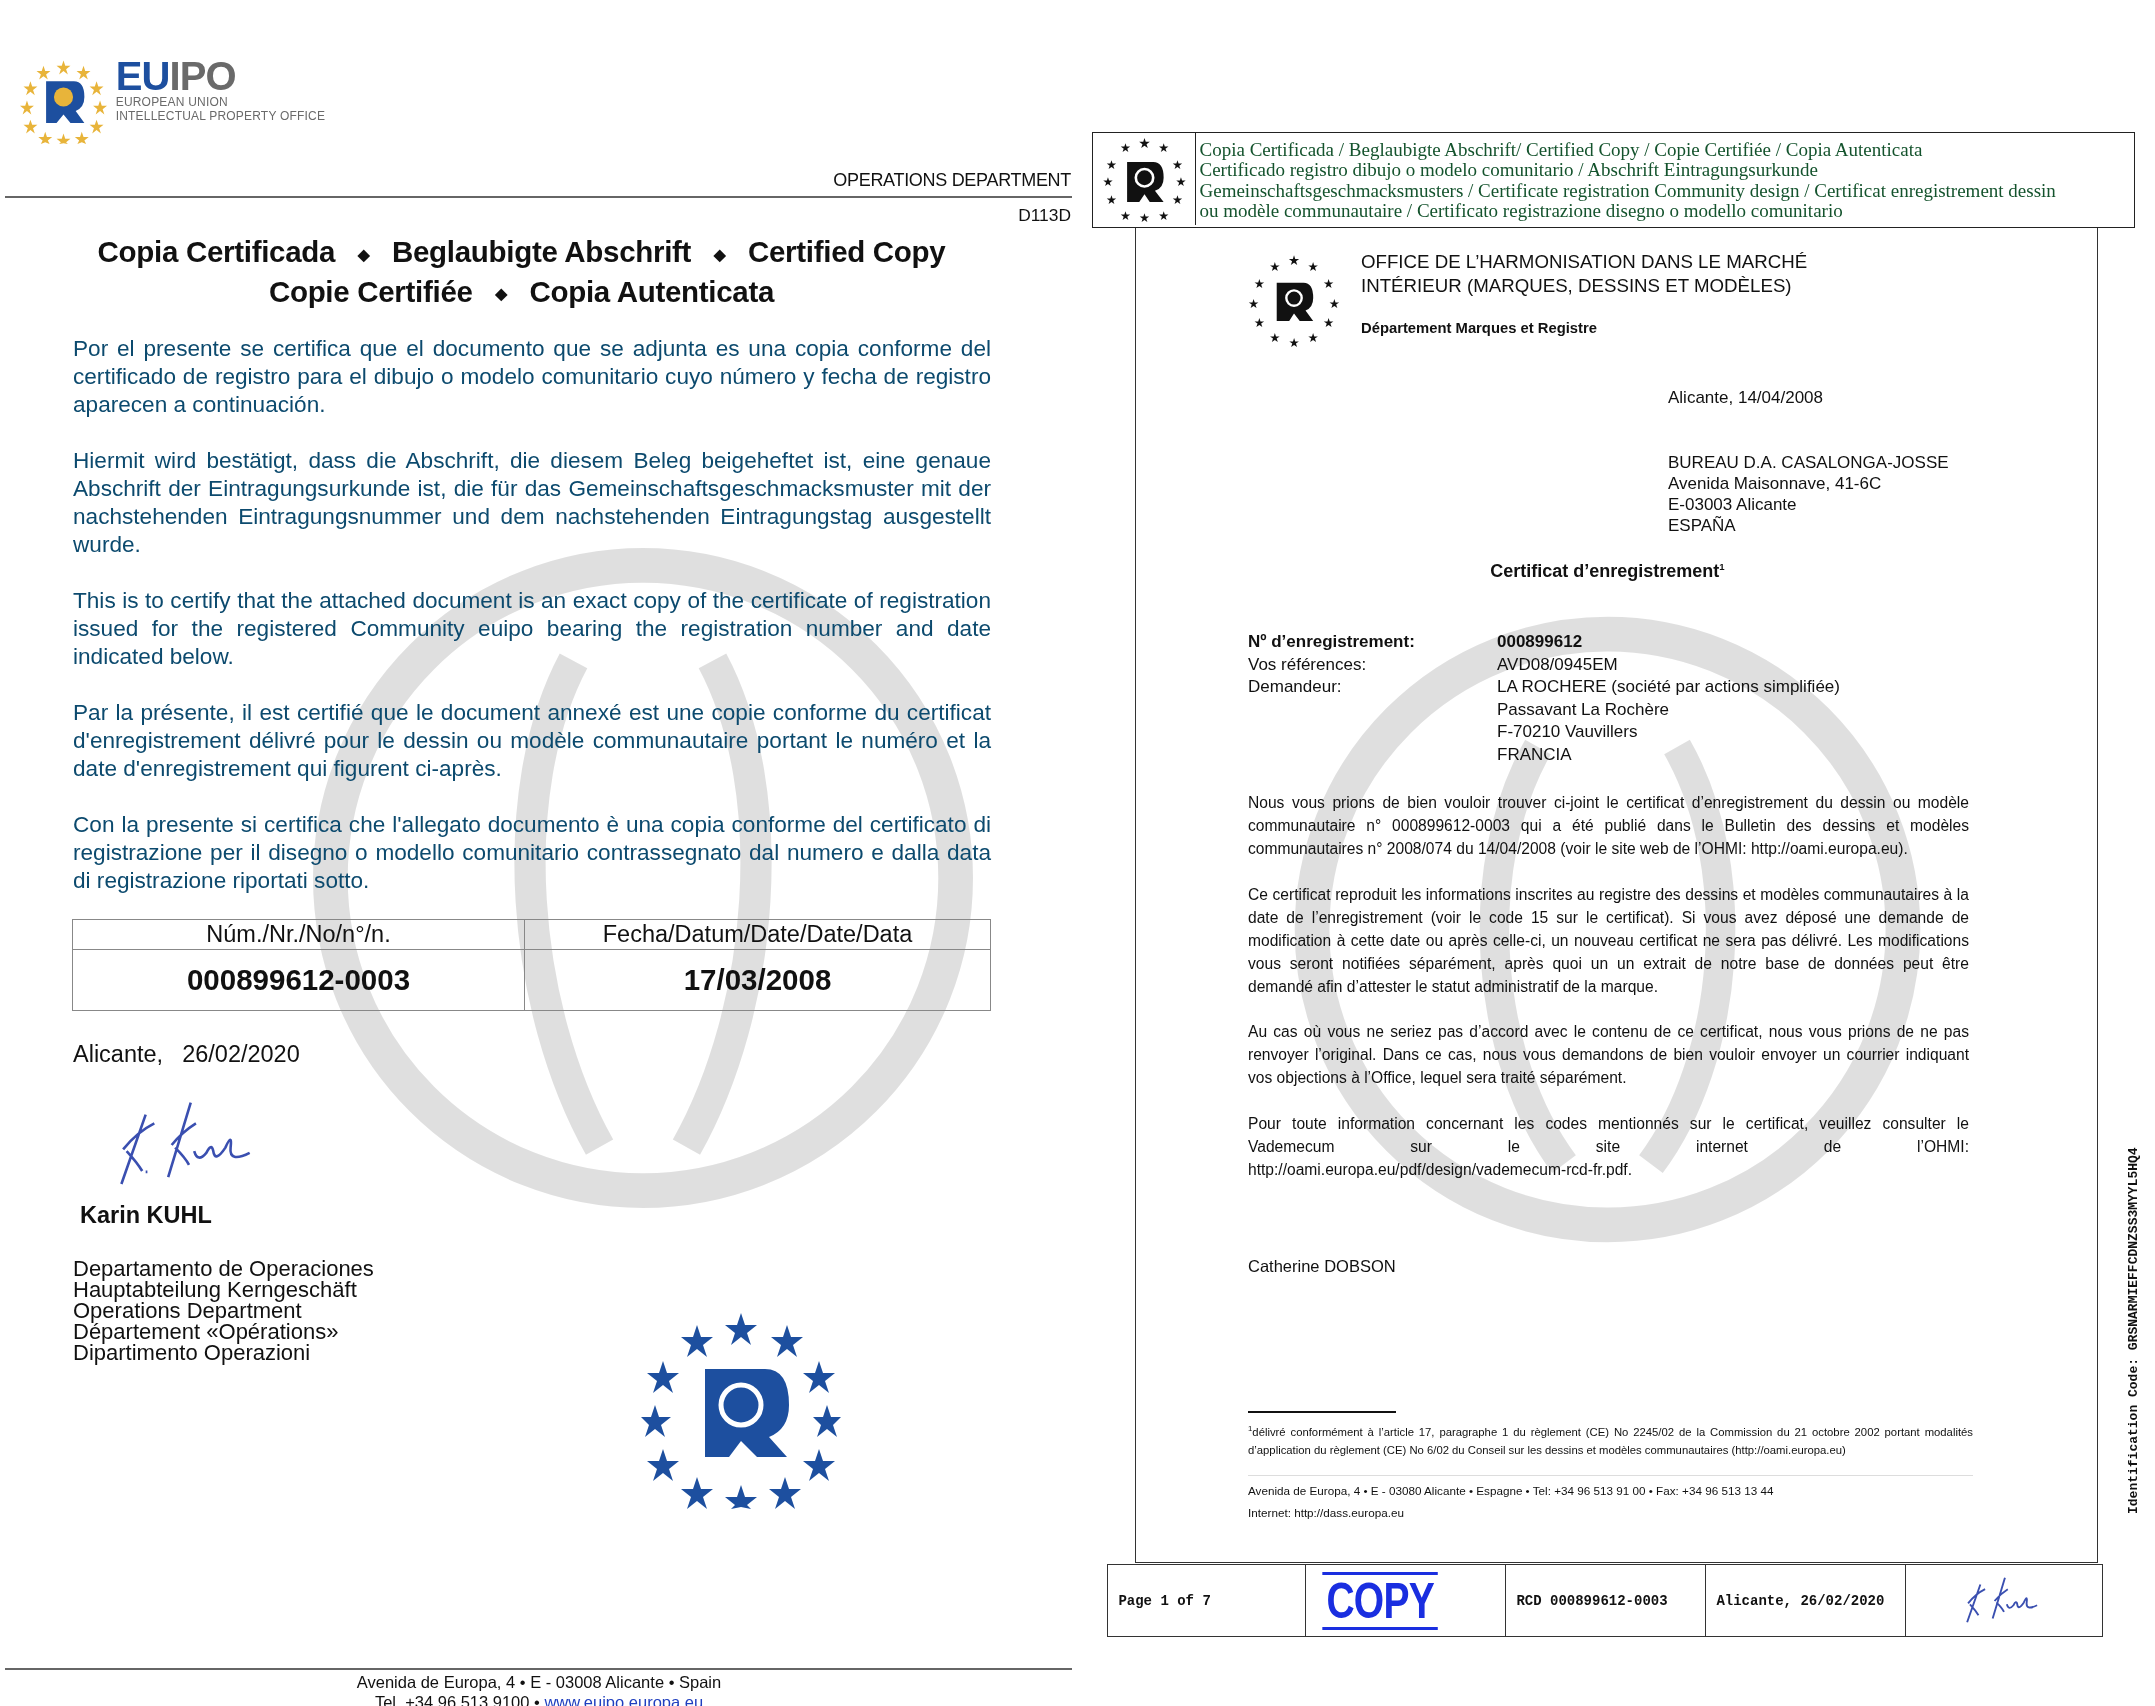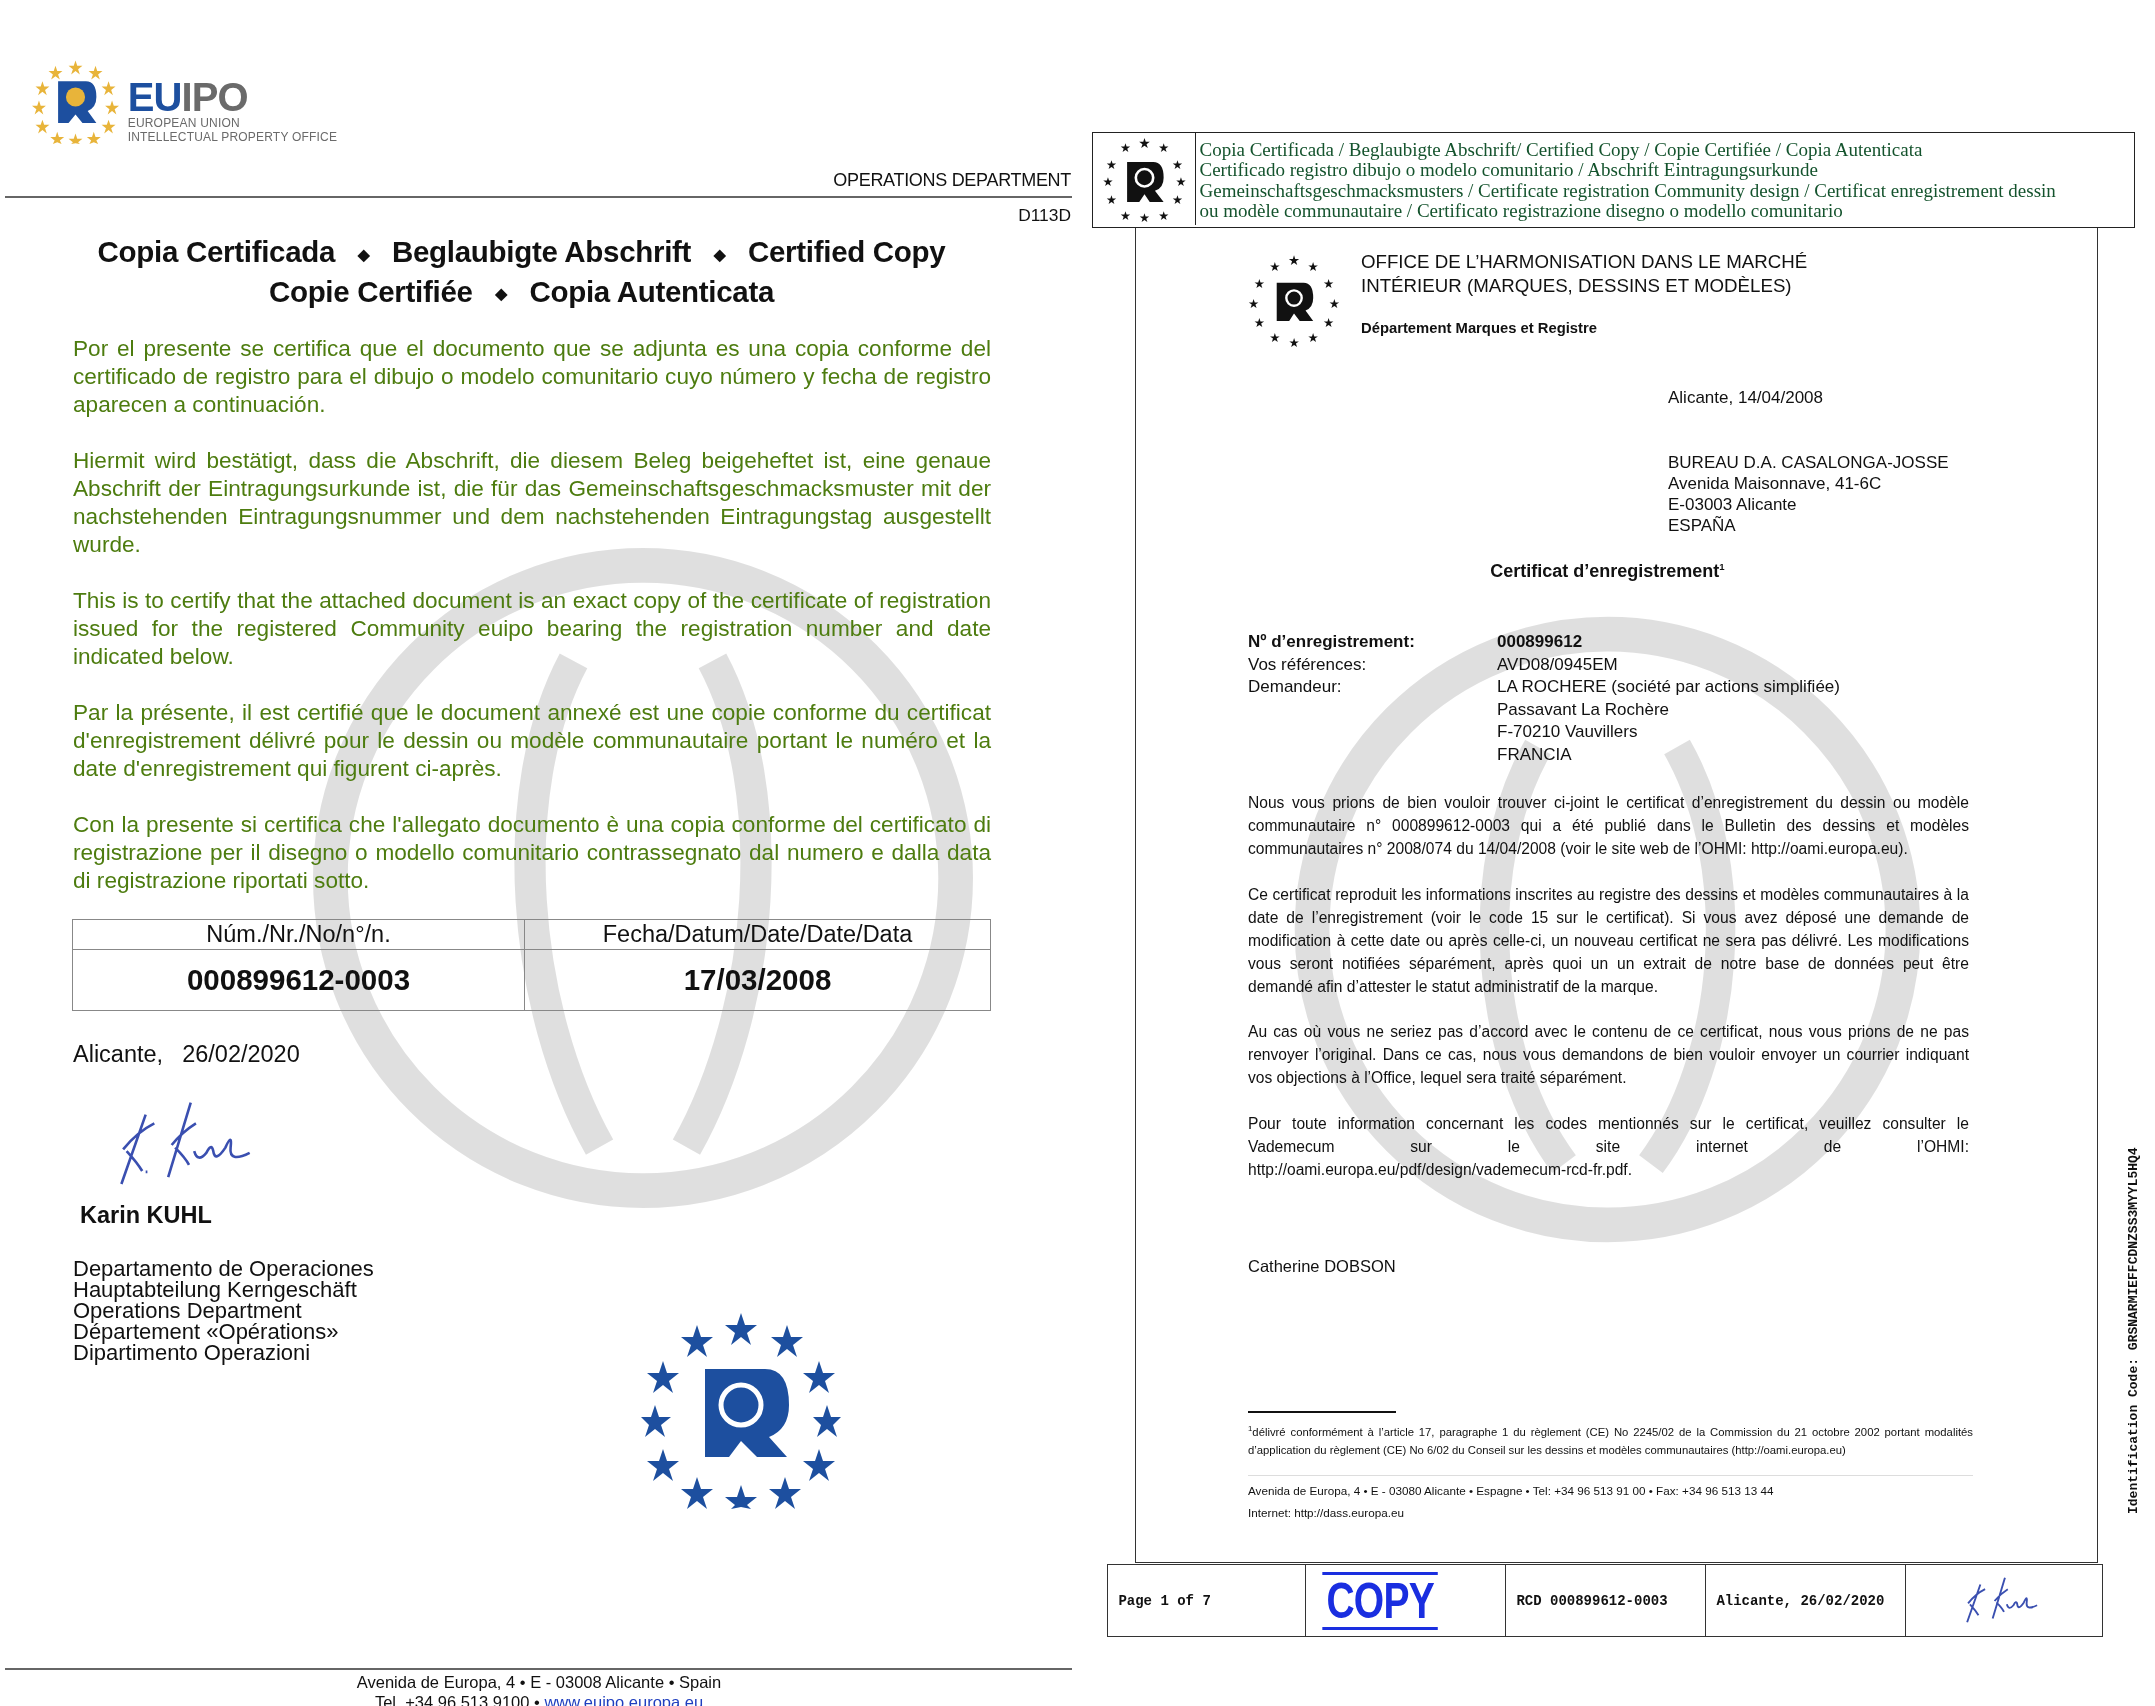--- a/index.html
+++ b/index.html
@@ -1,37 +1,37 @@
 <!DOCTYPE html>
 <html style="font-size:14px"><head>
 <meta charset="utf-8">
 <style>
   * { box-sizing: border-box; margin: 0; padding: 0; }
   html, body { width: 2155px; height: 1707px; background: #ffffff; overflow: hidden; }
   body { position: relative; font-family: "Liberation Sans", sans-serif; color: #111; }
 
   
   .left-page { position: absolute; left: 0; top: 0; width: 1078px; height: 1707px; }
-  .logo { position: absolute; left: 32px; top: 57px; display: flex; align-items: flex-end; }
+  .logo { position: absolute; left: 20px; top: 57px; display: flex; align-items: flex-start; }
   .logo svg { display: block; }
   .logo-text { margin-left: 8.7px; }
   .logo-word { font-family: "Liberation Sans", sans-serif; font-weight: bold; font-size: 40px; letter-spacing: -0.9px; line-height: 38px; }
   .logo-word .eu { color: #1d4f9f; }
   .logo-word .ipo { color: #6a6a6a; }
   .logo-sub { font-size: 12px; color: #6a6a6a; line-height: 14px; letter-spacing: 0.2px; }
 
   .ops-dept { position: absolute; right: 7px; top: 170px; font-size: 18px; letter-spacing: -0.3px; }
   .ops-rule { position: absolute; left: 5.2px; top: 196px; width: 1067px; height: 1.7px; background: #666; }
   .doc-code { position: absolute; right: 7px; top: 205px; font-size: 17.4px; }
 
   .cert-title { position: absolute; left: 35px; top: 233px; width: 973px; text-align: center; font-weight: bold; font-size: 29.5px; line-height: 37px; letter-spacing: -0.3px; }
   .cert-title .sep { font-size: 15.6px; margin: 0 22.6px; vertical-align: middle; }
 
   .paras { position: absolute; left: 73px; top: 335px; width: 918px; }
-  .para { font-size: 22.6px; line-height: 28px; text-align: justify; margin-bottom: 28px; color: #4d7c0f; }
+  .para { font-size: 22.6px; line-height: 28px; text-align: justify; margin-bottom: 28px; color: #0c4a6e; }
 
   .reg-table { position: absolute; left: 72px; top: 919px; width: 919px; border-collapse: collapse; }
   .reg-table td { border: 1.7px solid #888; text-align: center; }
   .reg-table .hdr td { font-size: 23.5px; height: 29.5px; }
   .reg-table .val td { font-size: 29.5px; font-weight: bold; height: 61px; }
   .reg-table td:first-child { width: 452px; }
 
   .issue-date { position: absolute; left: 73px; top: 1041px; font-size: 23.5px; }
   .issue-date span + span { margin-left: 19px; }
 

